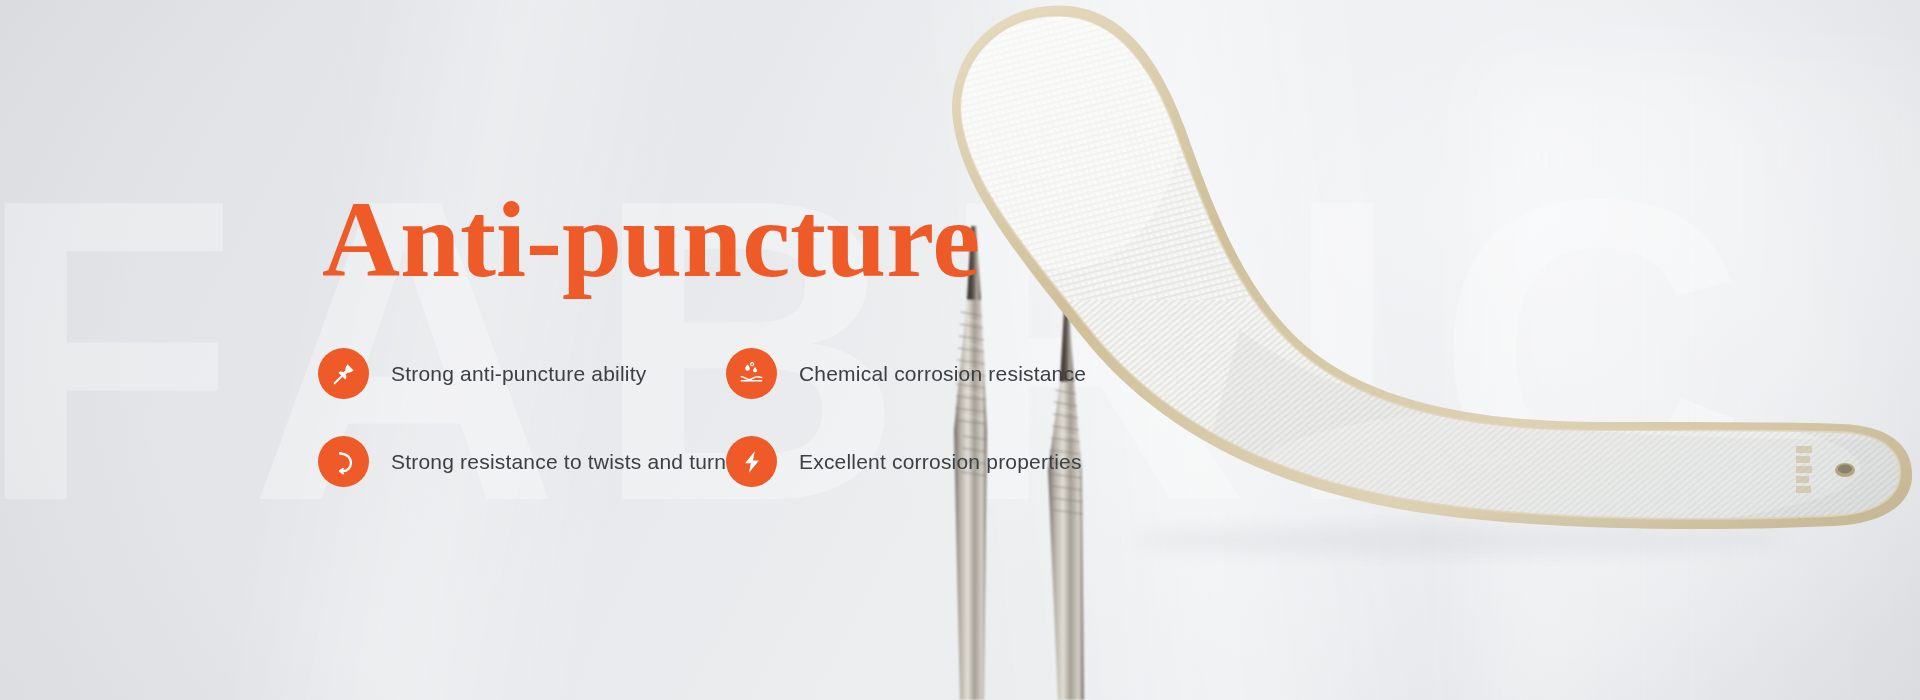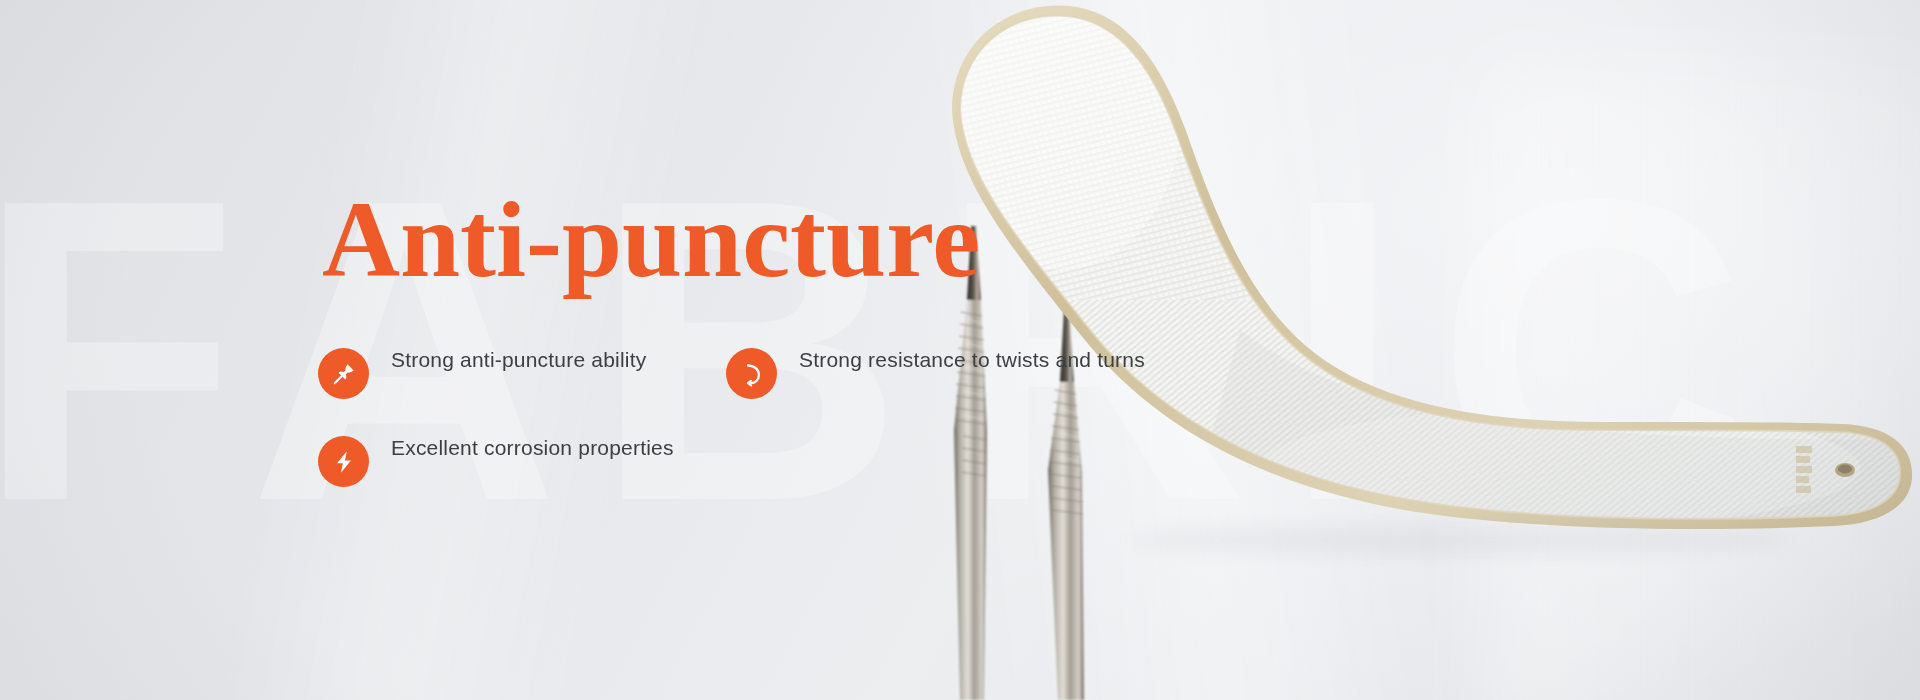--- a/index.html
+++ b/index.html
@@ -92,20 +92,21 @@
 
   .features {
     position:absolute;
     left:318px; top:348px;
     display:grid;
     grid-template-columns:408px 408px;
     grid-row-gap:37px;
   }
   .feature {
     display:flex;
+    align-items:center;
   }
   .f-icon {
     flex:0 0 auto;
     width:51px; height:51px;
     border-radius:50%;
     background:#ee5a28;
     display:flex;
     align-items:center;
     justify-content:center;
   }
@@ -308,20 +309,32 @@
       <div class="feature">
         <span class="f-icon">
           <svg width="26" height="26" viewBox="0 0 24 24" fill="none">
             <path d="M15.2 3.1 L20.9 8.8 L19.0 10.0 C17.9 10.7 16.6 10.9 15.4 10.6 L13.6 12.4 C14.5 13.9 14.4 15.8 13.2 17.1 L6.9 10.8 C8.2 9.6 10.1 9.5 11.6 10.4 L13.4 8.6 C13.1 7.4 13.3 6.1 14.0 5.0 Z" fill="#ffffff"></path>
             <path d="M9.6 14.4 L3.4 20.6" stroke="#ffffff" stroke-width="1.9" stroke-linecap="round"></path>
           </svg>
         </span>
         <span class="f-label">Strong anti-puncture ability</span>
       </div>
 
+      <div class="feature">
+        <span class="f-icon">
+          <svg width="27" height="27" viewBox="0 0 26 26" fill="none">
+            <path d="M9.2 4.2 c1.5 1.9 2.2 3.0 2.2 3.9 a2.2 2.2 0 0 1 -4.4 0 c0 -0.9 0.7 -2.0 2.2 -3.9 z" fill="#ffffff"></path>
+            <path d="M16.4 6.8 c1.2 1.6 1.8 2.5 1.8 3.2 a1.8 1.8 0 0 1 -3.6 0 c0 -0.7 0.6 -1.6 1.8 -3.2 z" fill="#ffffff"></path>
+            <circle cx="13.6" cy="4.0" r="1.5" stroke="#ffffff" stroke-width="1.1" fill="none"></circle>
+            <path d="M3.2 16.2 c3.4 0 4.6 2.6 7.6 2.6 c3.0 0 4.3 -2.6 7.7 -2.6 c2.2 0 3.2 0.7 4.3 0.7" stroke="#ffffff" stroke-width="1.5" stroke-linecap="round" fill="none"></path>
+            <path d="M3.2 20.0 L22.8 20.0" stroke="#ffffff" stroke-width="1.5" stroke-linecap="round"></path>
+          </svg>
+        </span>
+        <span class="f-label">Chemical corrosion resistance</span>
+      </div>
 
       <div class="feature">
         <span class="f-icon">
           <svg width="26" height="26" viewBox="0 0 24 24" fill="none">
             <path d="M8.4 4.2 C14.6 4.0 18.6 8.4 18.4 13.2 C18.2 17.4 15.0 20.4 11.0 20.4" stroke="#ffffff" stroke-width="2.1" stroke-linecap="round" fill="none"></path>
             <path d="M11.1 18.3 L8.3 20.5 L11.2 22.5" stroke="#ffffff" stroke-width="2.0" stroke-linecap="round" stroke-linejoin="round" fill="none"></path>
             <circle cx="8.6" cy="3.9" r="1.15" fill="#ffffff"></circle>
           </svg>
         </span>
         <span class="f-label">Strong resistance to twists and turns</span>

